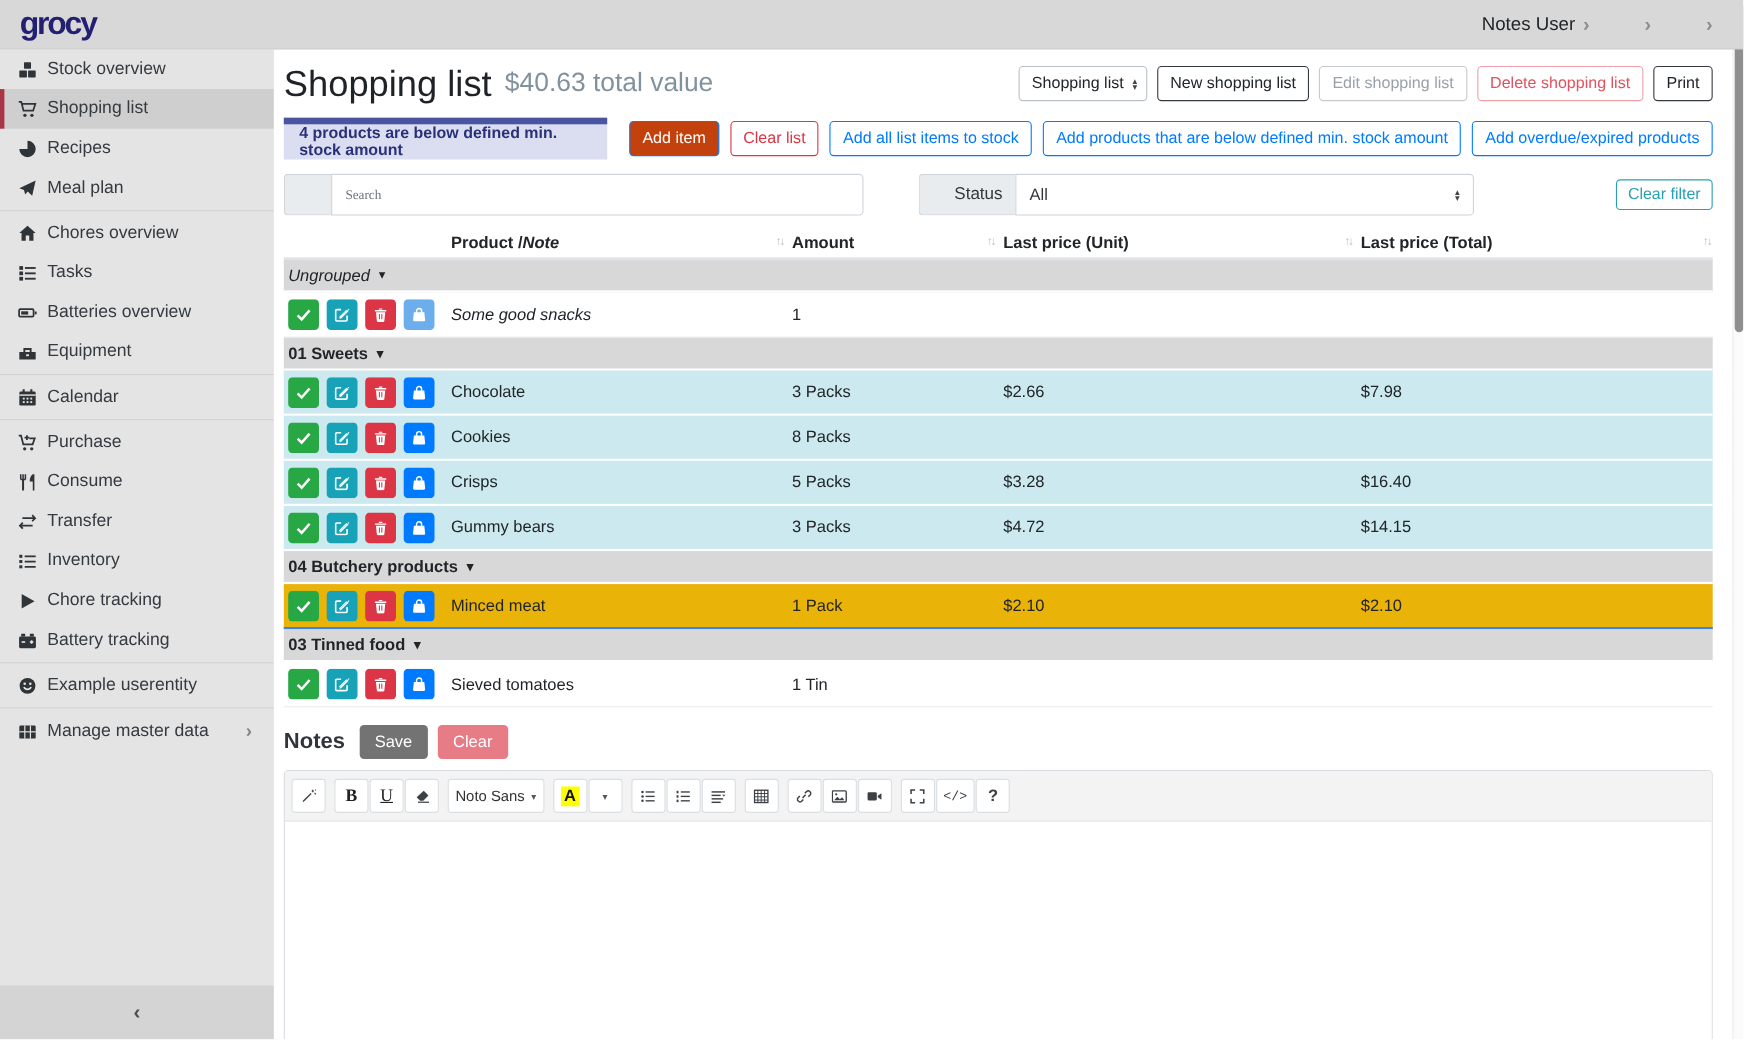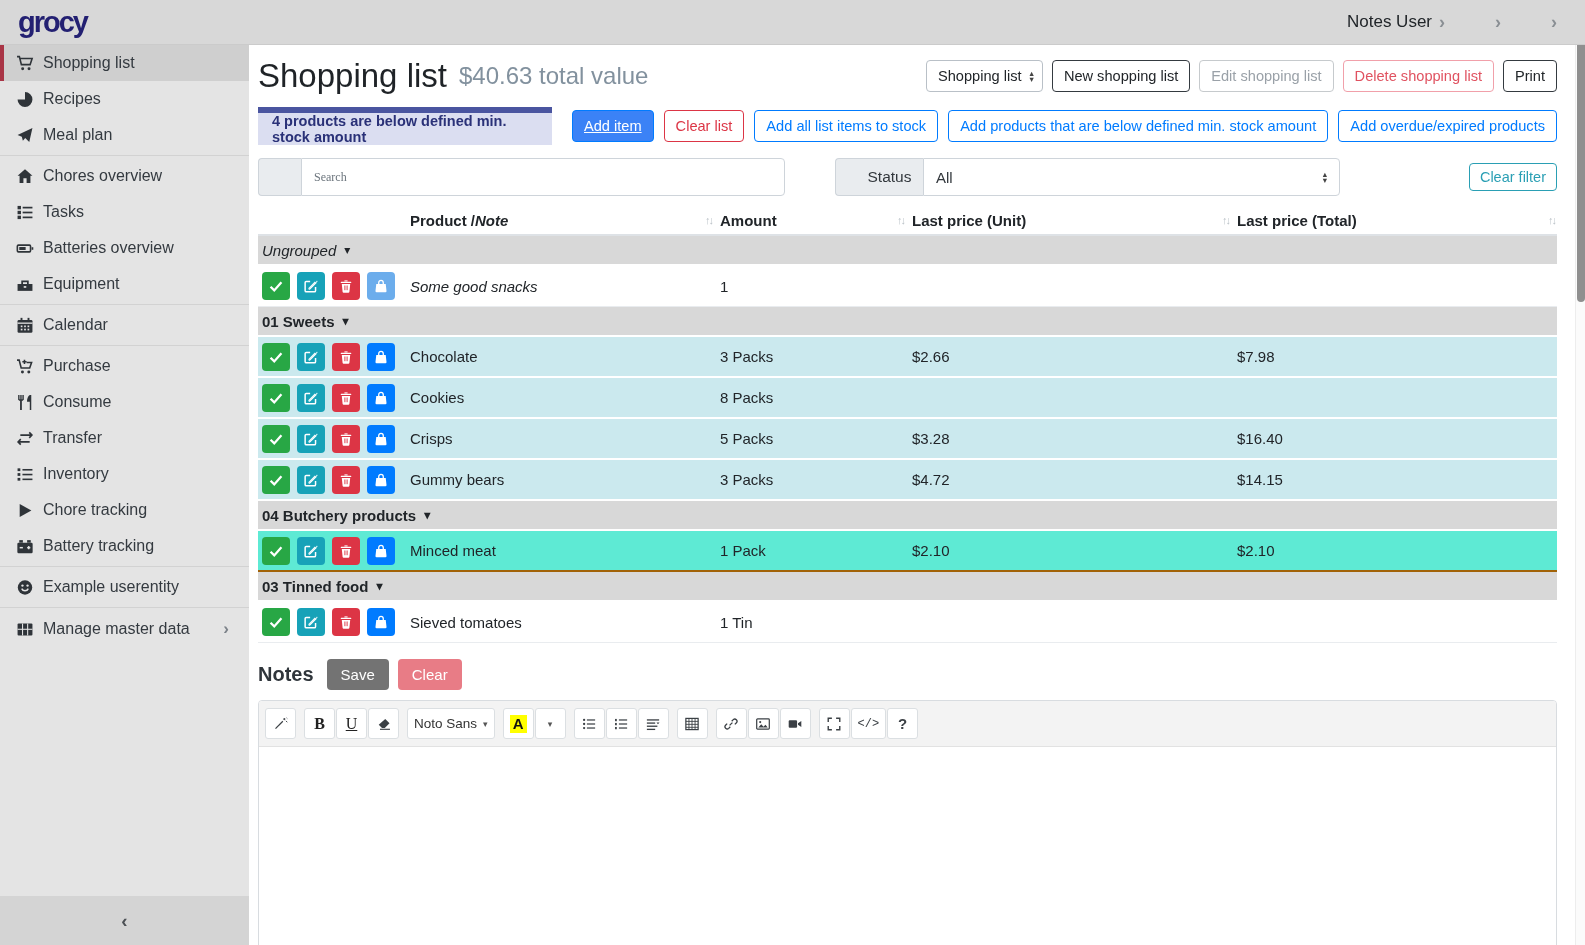--- a/index.html
+++ b/index.html
@@ -40,21 +40,21 @@
   .page-subtitle { font-size:24px; color:#82919e; margin-left:12px; font-weight:400; }
   .head-buttons { margin-left:auto; display:flex; align-items:center; gap:9px; }
   .btn { display:inline-flex; align-items:center; justify-content:center; border-radius:4px; font-size:14.6px;
          padding:7px 11px; background:#fff; border:1px solid #ced4da; cursor:pointer; white-space:nowrap;
          font-family:"Liberation Sans",sans-serif; }
   .btn-select { border-color:#b9c0c7; color:#212529; gap:8px; padding-right:8px; }
   .updown { display:inline-flex; flex-direction:column; line-height:6px; font-size:8.5px; color:#444; }
   .btn-outline-dark { border-color:#343a40; color:#212529; }
   .btn-muted { border-color:#c6cacd; color:#9aa1a8; }
   .btn-outline-danger { border-color:#f1a0aa; color:#e05260; }
-  .btn-primary { background:#3b82f6; border-color:#007bff; color:#fff;text-decoration:underline; }
+  .btn-primary { background:#c2410c; border-color:#007bff; color:#fff; }
   .btn-outline-red { border-color:#dc3545; color:#dc3545; }
   .btn-outline-blue { border-color:#007bff; color:#007bff; }
   .btn-outline-info { border-color:#2a9fb4; color:#2a9fb4; padding:5px 10px; font-size:14.5px; }
 
   .alert-row { display:flex; align-items:center; margin-top:8px; height:38px; }
   .min-alert { width:350px; height:38px; border-top:6px solid #4a55a0; background:#dbdef1;
                display:flex; align-items:center; padding:0 14px; color:#2a3178; font-weight:bold; font-size:14.5px; }
   .alert-row .btn { margin-left:10px; }
   .alert-row .btn:first-of-type { margin-left:20px; }
 
@@ -87,21 +87,21 @@
   .eye-ic { color:#6c757d; width:18px; height:16px; cursor:pointer; }
   .italic { font-style:italic; }
 
   .group-row { display:flex; align-items:center; height:30px; background:#d8d8d8; border-bottom:2px solid #fff;
                padding-left:4px; font-size:15px; color:#212529; font-weight:bold; cursor:pointer; }
   .group-row.italic { font-weight:normal; font-style:italic; }
   .group-row .caret { margin-left:8px; font-size:12px; font-style:normal; }
 
   .data-row { display:flex; align-items:center; height:41px; background:#fff; border-bottom:1px solid #e9ecef; font-size:15px; }
   .data-row.highlight { background:#cbe9ee; border-bottom:2px solid #fff; }
-  .data-row.shade { background:#5eead4; border-bottom:2px solid #a16207; }
+  .data-row.shade { background:#eab308; border-bottom:2px solid #3b82f6; }
   .data-row .cell { overflow:hidden; white-space:nowrap; }
   .acts { display:flex; gap:7px; }
   .act { width:28px; height:28px; border:none; border-radius:4px; display:inline-flex; align-items:center;
          justify-content:center; color:#fff; cursor:pointer; padding:0; }
   .act .ic { width:14px; height:14px; }
   .a-done { background:#28a745; }
   .a-edit { background:#17a2b8; }
   .a-del  { background:#dc3545; }
   .a-buy  { background:#007bff; }
   .a-buy.muted { background:#6cadec; }
@@ -150,20 +150,30 @@
       </div>
       <div class="tb-menu">
         <span class="ic" style="width:17px;height:17px"></span>
         <span class="chev">›</span>
       </div>
     </div>
   </header>
 
   <nav class="sidebar">
     <div id="sidebar-items">
+        <div class="side-item">
+          <span class="ic">
+            <svg viewBox="0 0 16 16" fill="currentColor">
+              <rect x="5" y="1.5" width="6" height="5.5" rx="0.5"></rect>
+              <rect x="1" y="8.5" width="6.5" height="6" rx="0.5"></rect>
+              <rect x="8.5" y="8.5" width="6.5" height="6" rx="0.5"></rect>
+            </svg>
+          </span>
+          <span class="side-label">Stock overview</span>
+        </div>
         <div class="side-item active">
           <span class="ic">
             <svg viewBox="0 0 16 16" fill="currentColor">
               <path d="M0.5 1.5h2.2l1.9 7.6h8.2l1.9-5.8H3.4" fill="none" stroke="currentColor" stroke-width="1.5"></path>
               <circle cx="5.8" cy="13" r="1.4"></circle>
               <circle cx="11.8" cy="13" r="1.4"></circle>
             </svg>
           </span>
           <span class="side-label">Shopping list</span>
         </div>

